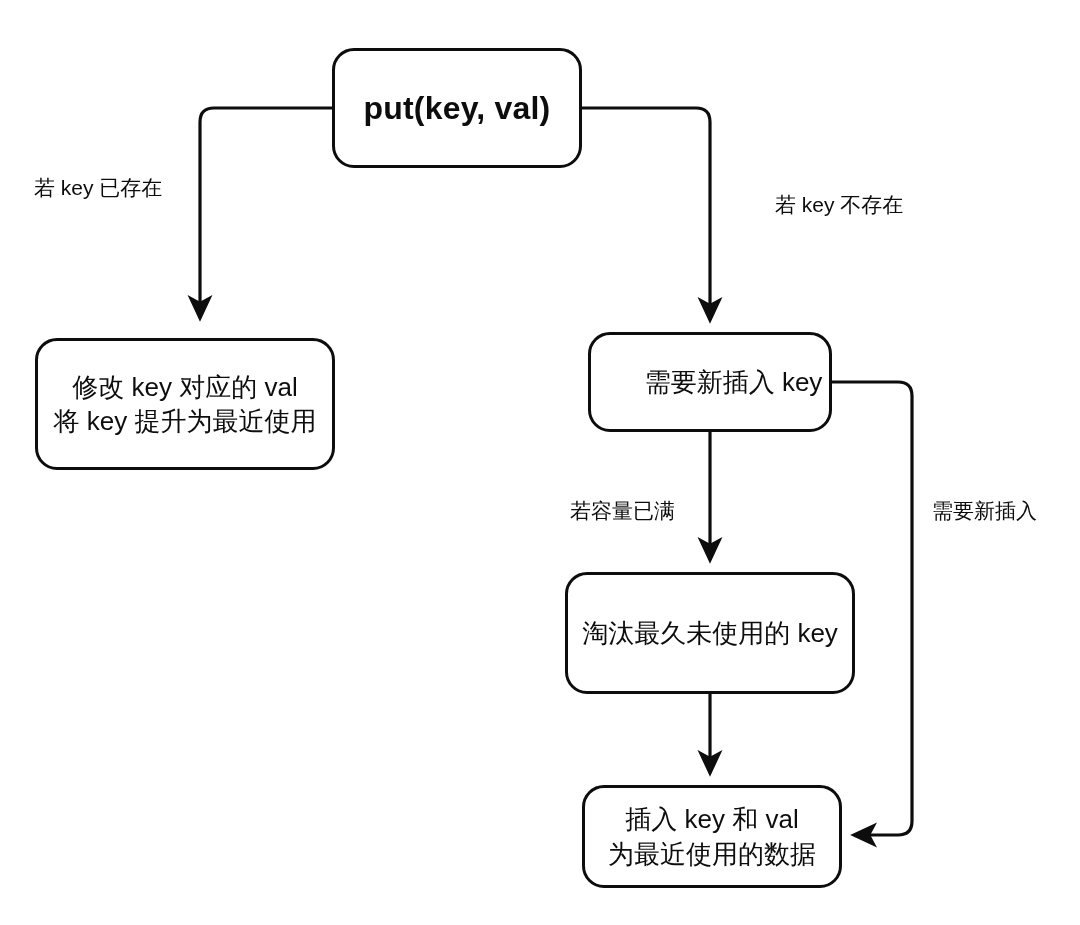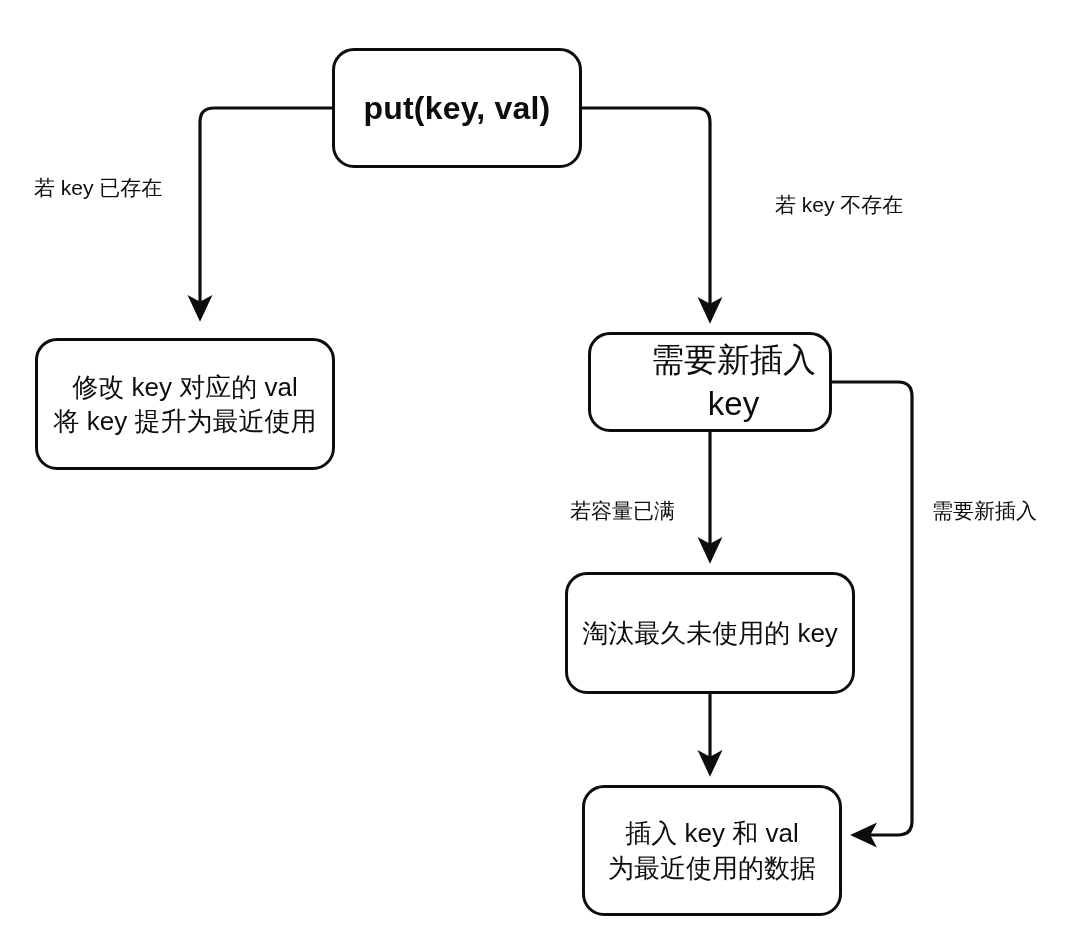--- a/index.html
+++ b/index.html
@@ -55,35 +55,35 @@
     top: 338px;
     width: 300px;
     height: 132px;
     font-size: 26px;
   }
   .node-insert-new {
     left: 588px;
     top: 332px;
     width: 244px;
     height: 100px;
-    font-size: 33px;
+    font-size: 26px;
     padding-left: 47px;
   }
   .node-evict {
     left: 565px;
     top: 572px;
     width: 290px;
     height: 122px;
     font-size: 26px;
   }
   .node-insert {
     left: 582px;
     top: 785px;
     width: 260px;
-    height: 131px;
+    height: 103px;
     font-size: 26px;
   }
   .edge-label {
     position: absolute;
     color: #0d0d0d;
     font-size: 21px;
     white-space: nowrap;
   }
   .lbl-key-exists  { left: 34px;  top: 174px; }
   .lbl-key-absent  { left: 727px; top: 191px; margin-left: 48px; }

